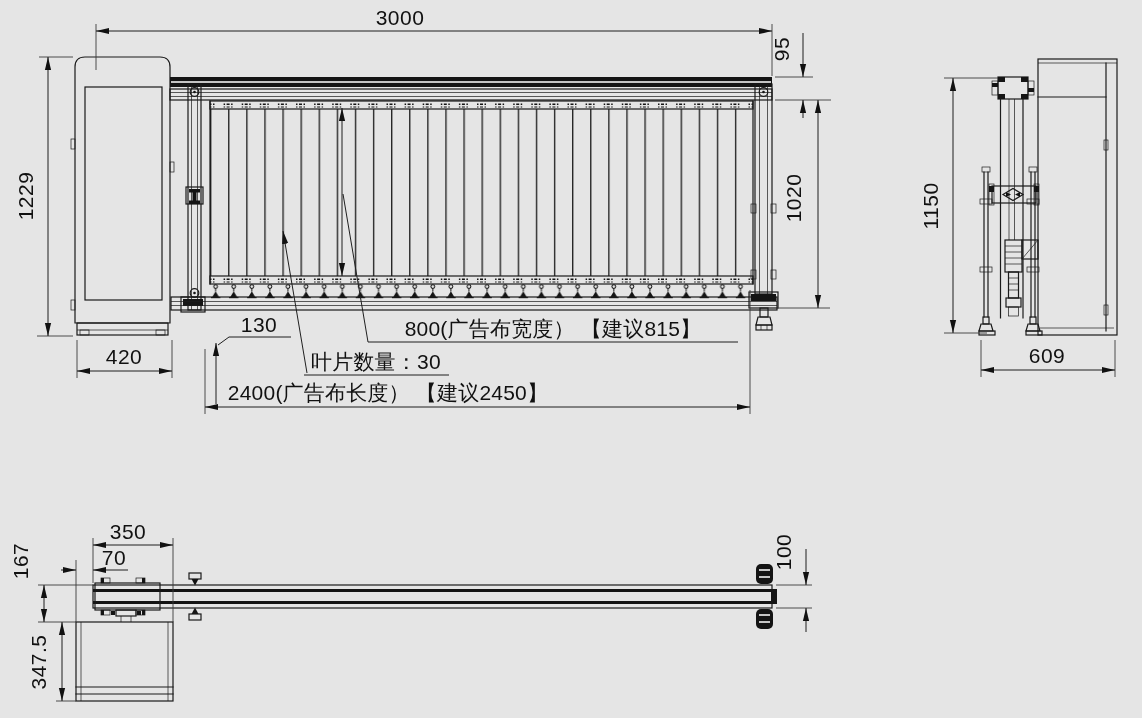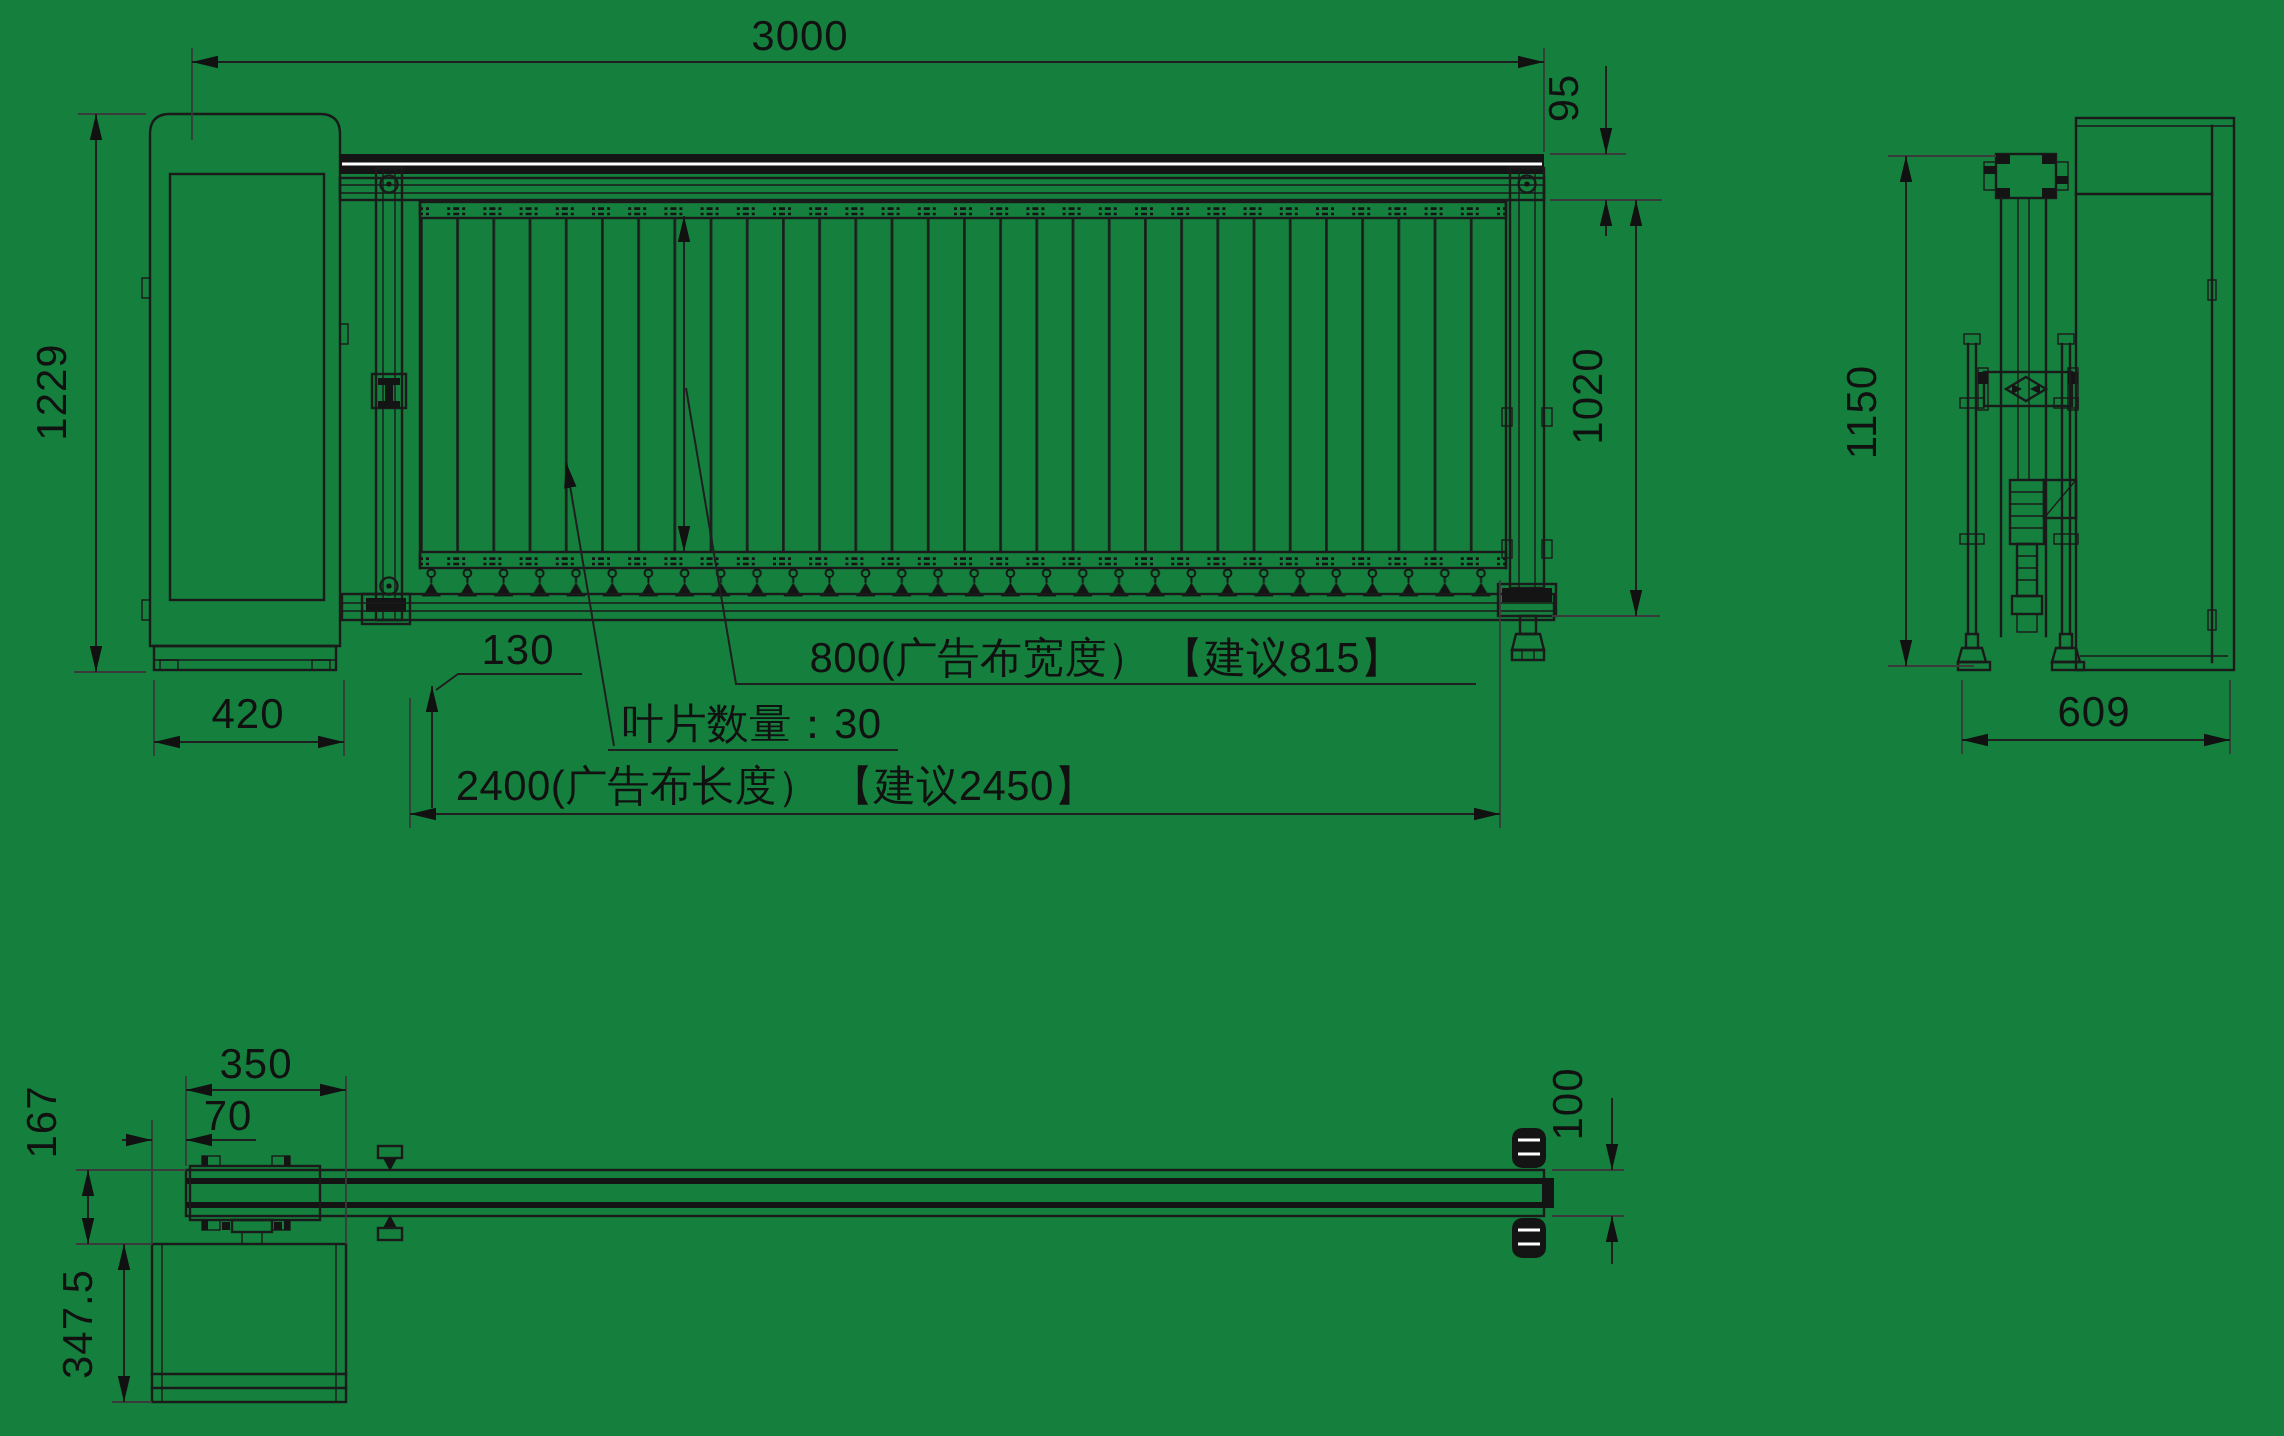--- a/index.html
+++ b/index.html
@@ -1,16 +1,16 @@
 <!DOCTYPE html>
 <html><head>
 <meta charset="utf-8">
 <style>
   html,body{margin:0;padding:0;background:#ffffff;}
-  .canvas{width:1142px;height:718px;background:#15803d;position:relative;overflow:hidden;}
+  .canvas{width:1142px;height:718px;background:#e5e5e5;position:relative;overflow:hidden;}
   svg{display:block;}
   
   .ln{stroke:#1a1a1a;fill:none;stroke-width:1.2;stroke-linecap:square;}
   .thin{stroke:#1a1a1a;fill:none;stroke-width:0.7;}
   .blk{fill:#141414;stroke:none;}
   .wht{stroke:#ffffff;fill:none;stroke-width:1.4;}
   
   .ext{stroke:#3a3a3a;fill:none;stroke-width:0.9;}
   .dln{stroke:#1f1f1f;fill:none;stroke-width:1;}
   .ldr{stroke:#1f1f1f;fill:none;stroke-width:1;}

